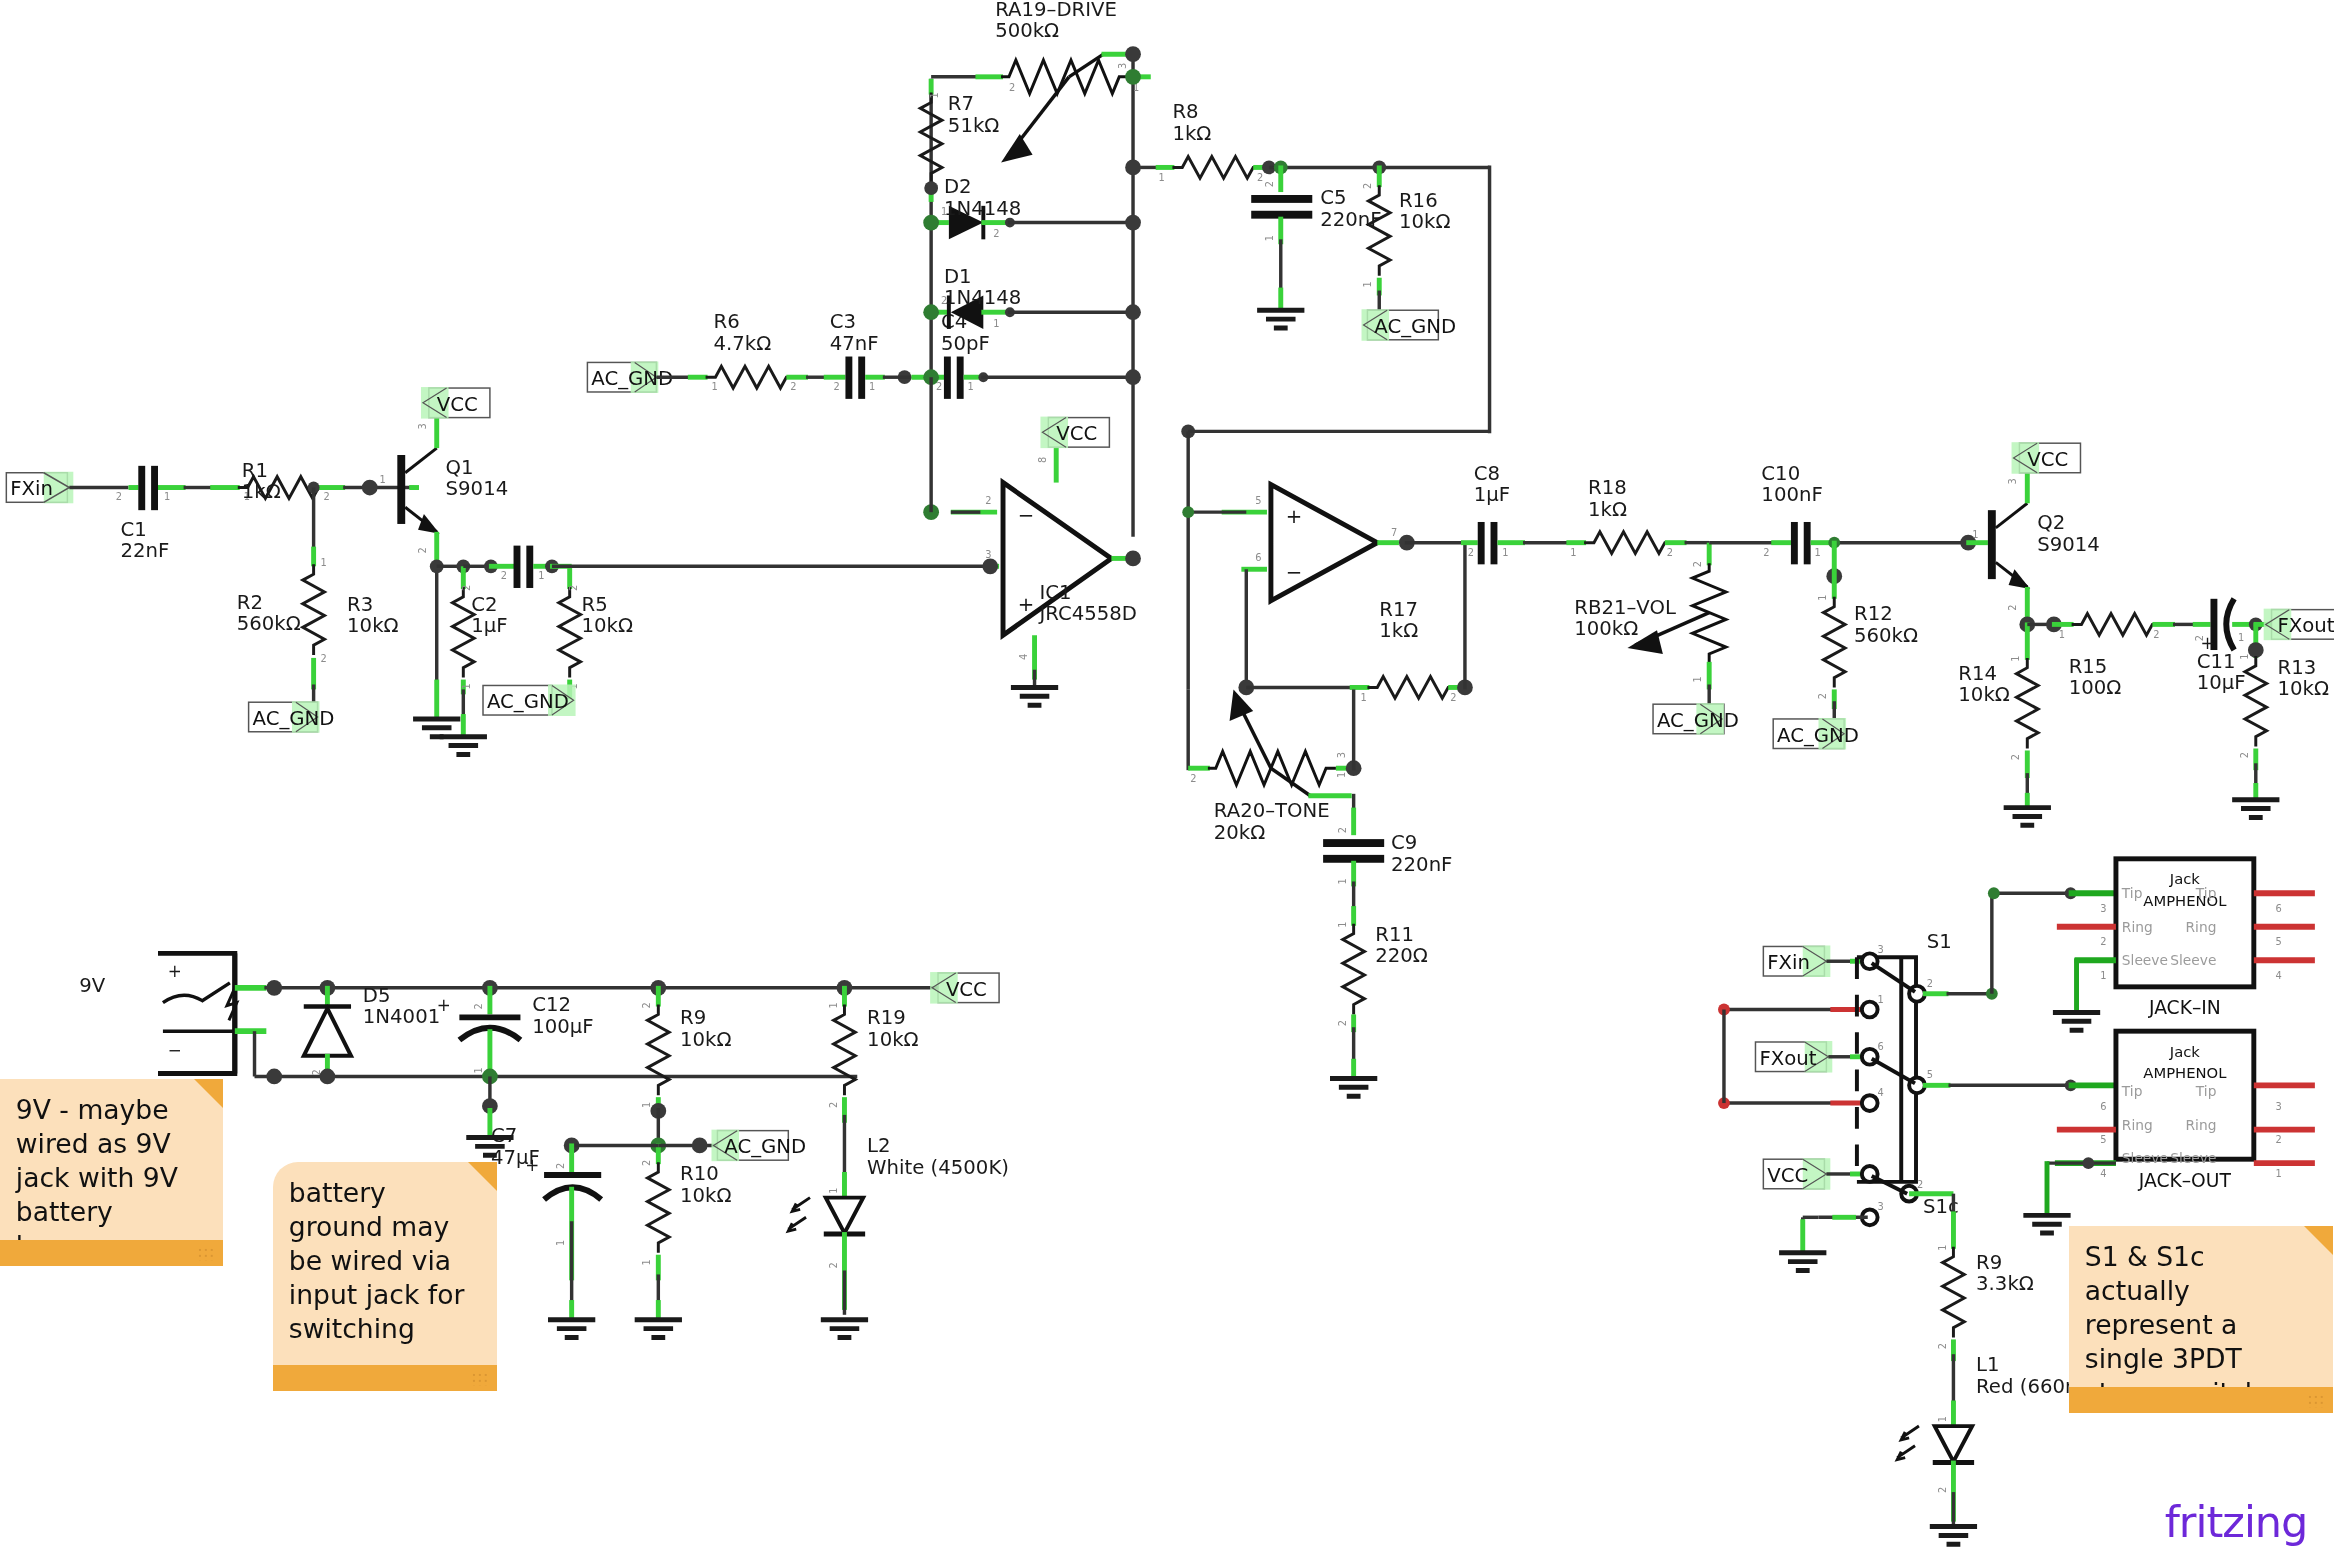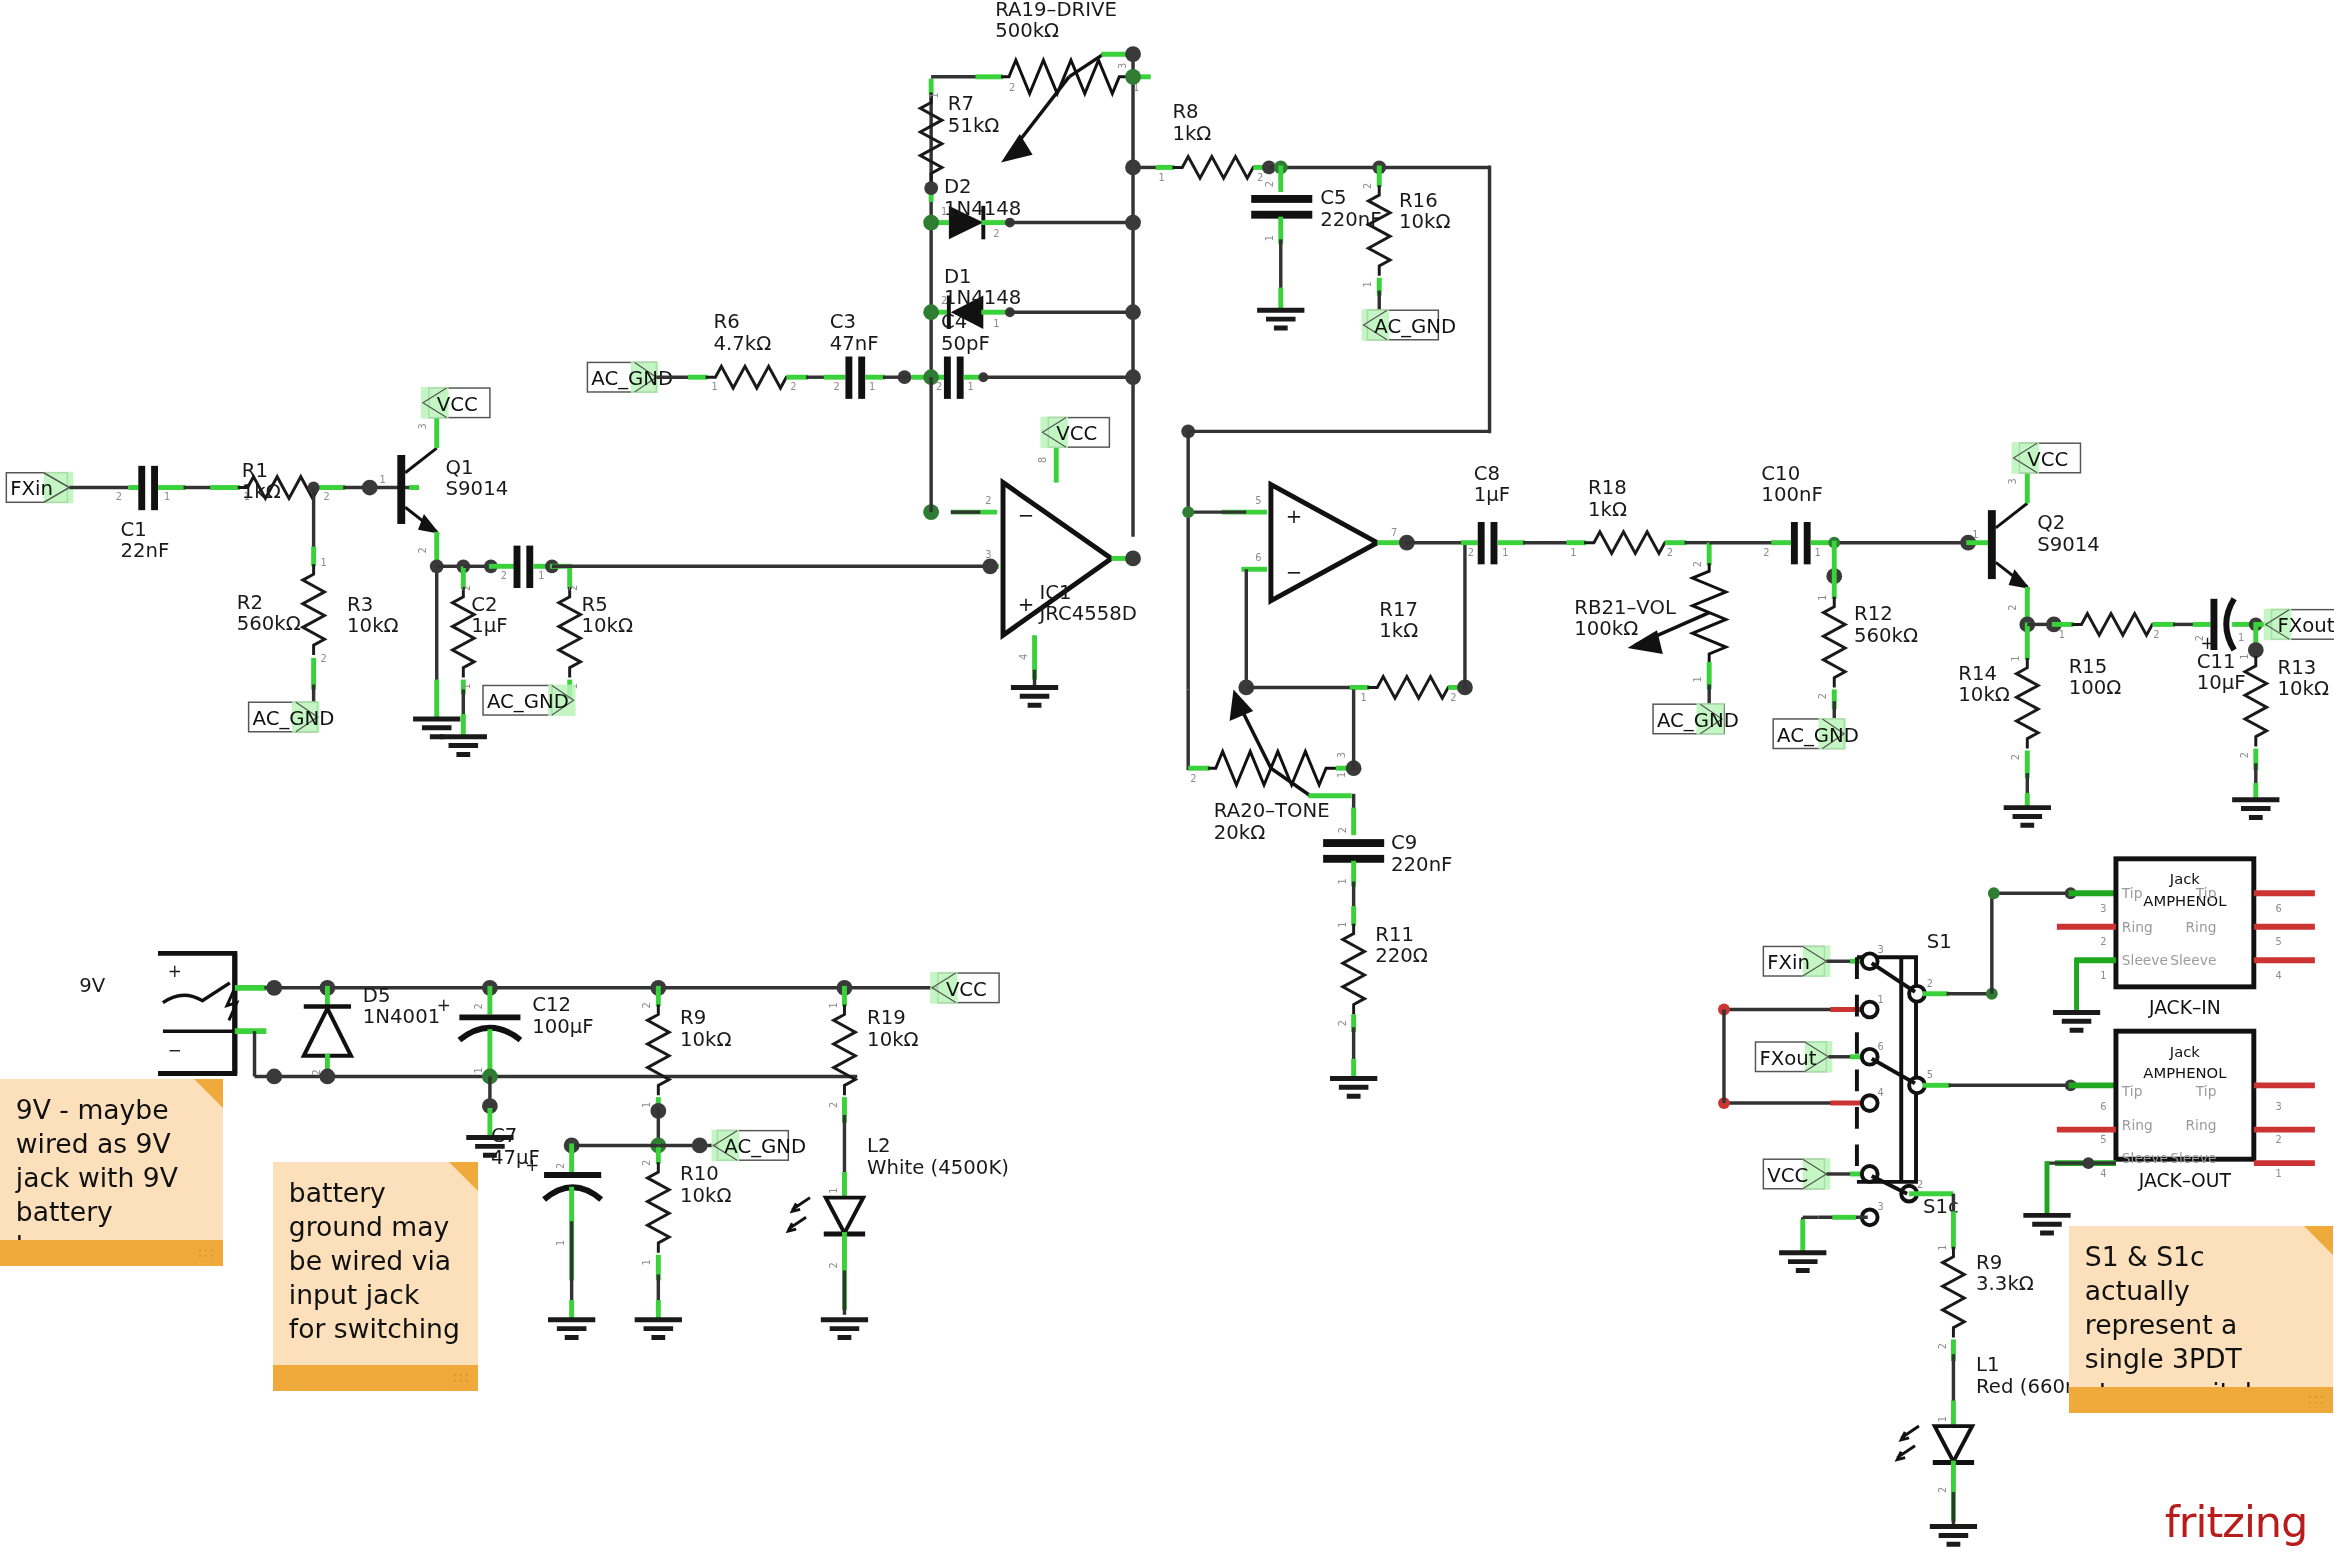--- a/index.html
+++ b/index.html
@@ -11,21 +11,21 @@
   
   .note{position:absolute;background:#fce0bb;box-shadow:none;}
   .note .body{padding:13.8px 15.8px 5.9px 15.8px;font-size:26.6px;line-height:1.28;color:#111;}
   .note .footer{position:absolute;left:0;right:0;bottom:0;height:25.6px;background:#f0a93b;}
   .note .fold{position:absolute;right:0;top:0;width:0;height:0;
      border-left:29.6px solid transparent;border-top:29.6px solid #f0a93b;}
   .note .grip{position:absolute;right:7.9px;bottom:4.9px;width:17.7px;height:13.8px;
      background-image:radial-gradient(#d99531 1.4px, transparent 1.5px);
      background-size:5.9px 5.9px;opacity:.95;}
 
-  .fz-logo{position:absolute;right:27.6px;bottom:15.8px;font-size:43px;color:#b91c1c;
+  .fz-logo{position:absolute;right:27.6px;bottom:15.8px;font-size:43px;color:#6d28d9;
      font-family:"DejaVu Sans","Liberation Sans",sans-serif;letter-spacing:-1px;}
 
   text{font-family:"DejaVu Sans","Liberation Sans",sans-serif;}
   .lbl{font-size:20px;fill:#1a1a1a;}
   .lbl-sm{font-size:17px;fill:#1a1a1a;}
   .pin{font-size:10px;fill:#8c8c8c;}
   .netlbl{font-size:20px;fill:#111;}
   .jacktxt{font-size:14px;fill:#9b9b9b;}
   .jackname{font-size:15px;fill:#111;}
   .jacktitle{font-size:19px;fill:#111;}
@@ -942,21 +942,21 @@
 </svg>
 
 <div class="note" style="left:0px;top:1079px;width:223px;height:187px;">
   <div class="fold"></div>
   <div class="body">9V - maybe wired as 9V jack with 9V battery bypass</div>
   <div class="footer">
     <div class="grip"></div>
   </div>
 </div>
 
-<div class="note" style="left:273px;top:1162px;width:205px;height:229px;">
+<div class="note" style="left:273px;top:1162px;width:224px;height:229px;border-radius:25px;">
   <div class="fold"></div>
   <div class="body">battery ground may be wired via input jack for switching</div>
   <div class="footer">
     <div class="grip"></div>
   </div>
 </div>
 
 <div class="note" style="left:2069px;top:1226px;width:264px;height:187px;">
   <div class="fold"></div>
   <div class="body">S1 &amp; S1c actually represent a single 3PDT stomp switch</div>

